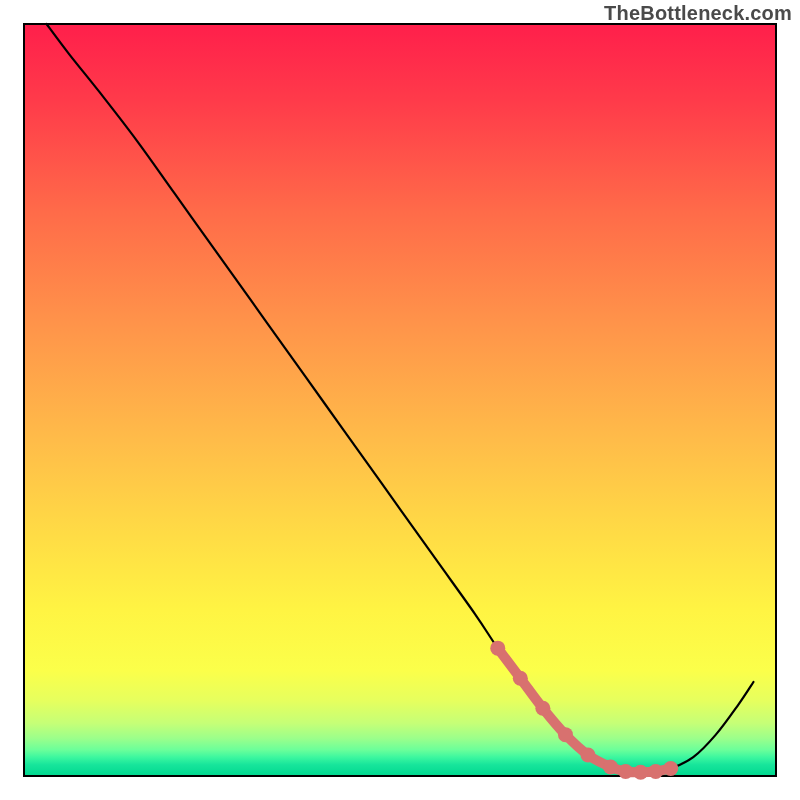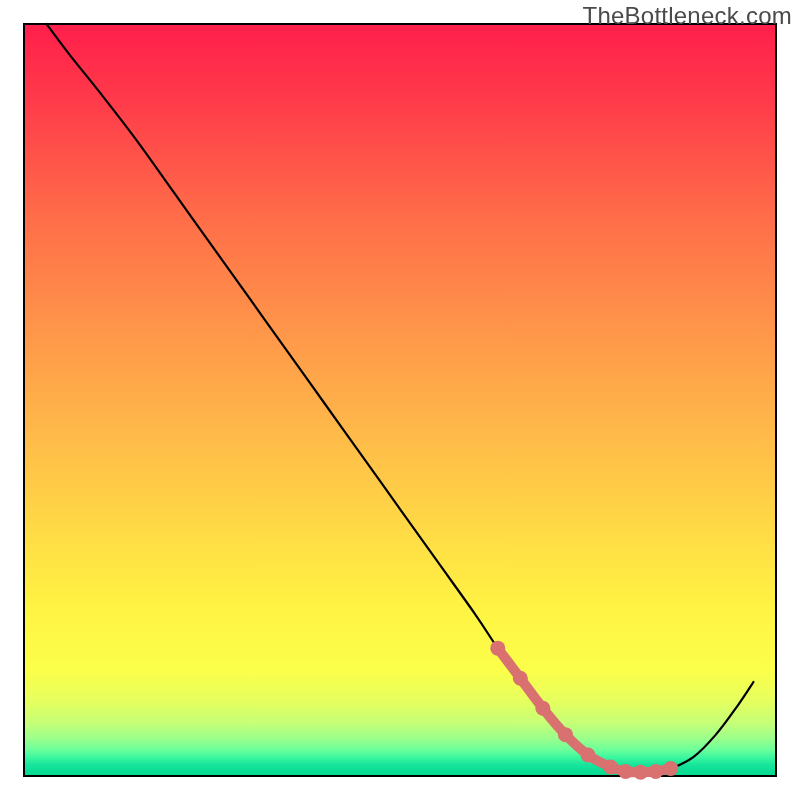--- a/index.html
+++ b/index.html
@@ -14,22 +14,22 @@
   .frame {
     position: relative;
     width: 800px;
     height: 800px;
     box-sizing: border-box;
   }
   .watermark {
     position: absolute;
     top: 2px;
     right: 8px;
-    font-size: 24px;
-    font-weight: 400;
+    font-size: 20px;
+    font-weight: 700;
     color: #4a4a4a;
     letter-spacing: 0.01em;
     z-index: 10;
   }
   svg.chart-svg {
     display: block;
   }
 </style>
 </head>
 <body>

